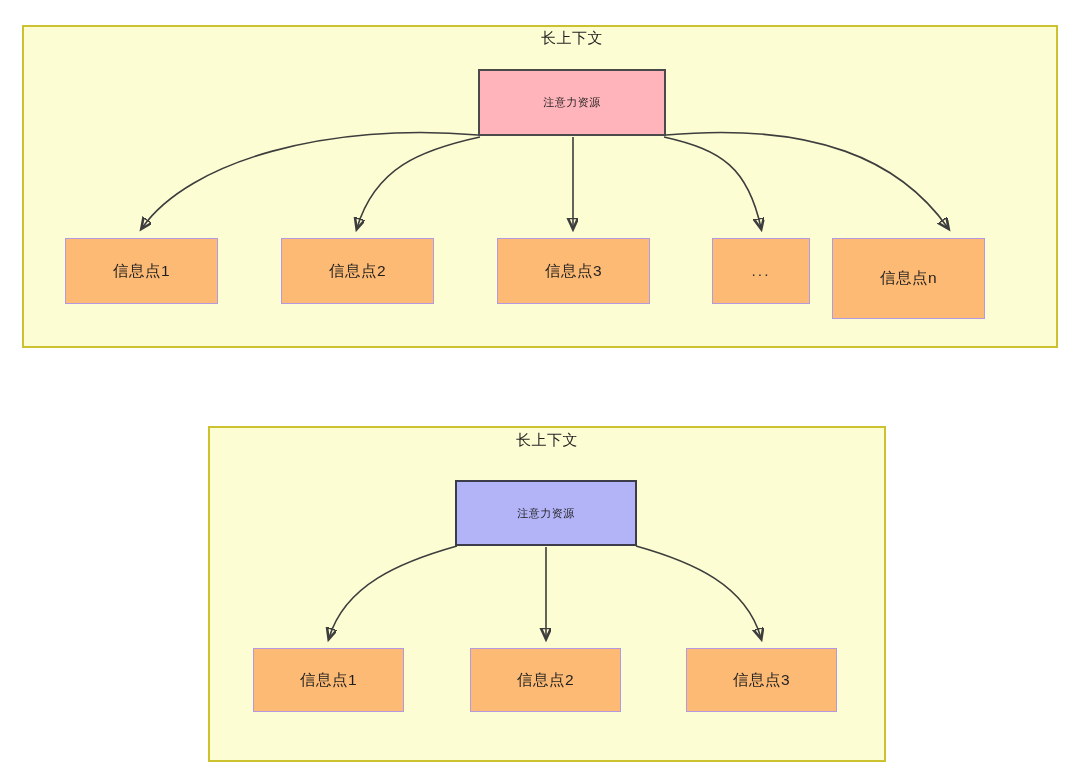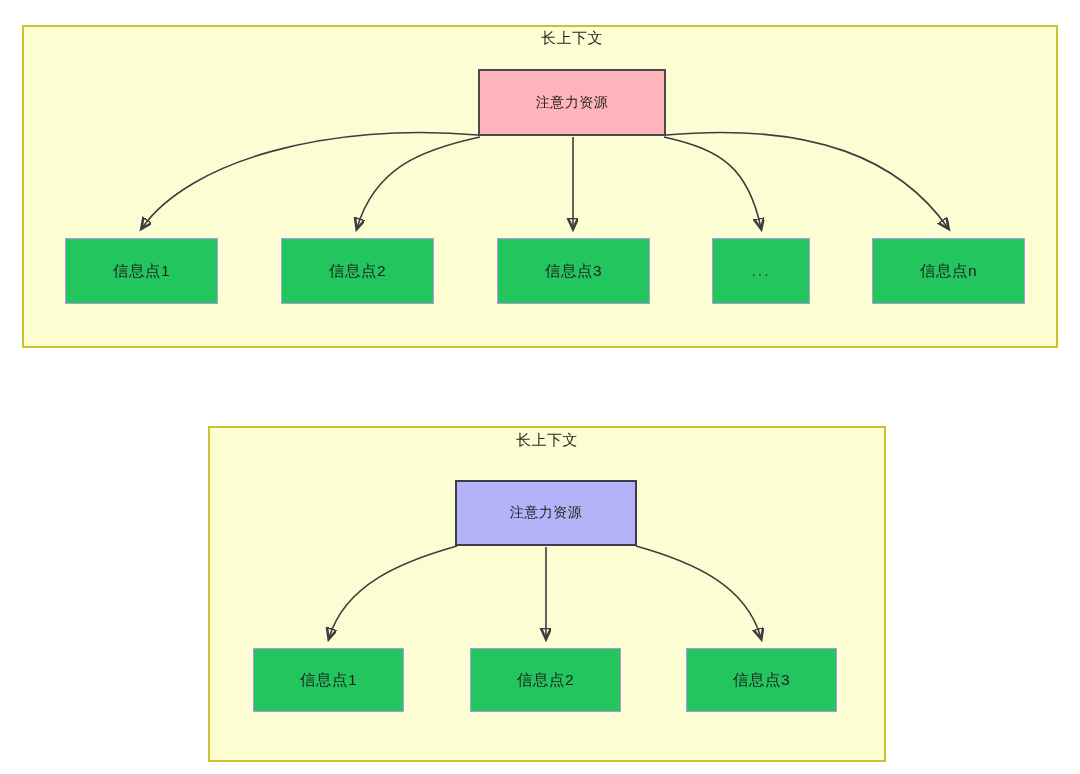--- a/index.html
+++ b/index.html
@@ -35,34 +35,34 @@
     line-height: 18px;
     white-space: nowrap;
     letter-spacing: 0.5px;
   }
   .node {
     position: absolute;
     box-sizing: border-box;
     display: flex;
     align-items: center;
     justify-content: center;
-    font-size: 14px;
+    font-size: 11px;
     color: #1f1f1f;
     letter-spacing: 0.5px;
   }
   .node-attention-long {
     background: #ffb3ba;
     border: 2px solid #4a4a4a;
   }
   .node-attention-short {
     background: #b3b3f7;
     border: 2px solid #3c3c4a;
   }
   .node-info {
-    background: #22c55e;
+    background: #fdba74;
     border: 1.6px solid #b39ae0;
     font-size: 15.5px;
   }
   .node-ellipsis {
     letter-spacing: 2px;
     color: #333;
   }
   svg.edges {
     position: absolute;
     left: 0;
@@ -90,21 +90,21 @@
   <div class="node node-attention-long" style="left:478px; top:69px; width:188px; height:67px;">注意力资源</div>
 
   <div class="node node-info" style="left:65px; top:238px; width:153px; height:66px;">信息点1</div>
 
   <div class="node node-info" style="left:281px; top:238px; width:153px; height:66px;">信息点2</div>
 
   <div class="node node-info" style="left:497px; top:238px; width:153px; height:66px;">信息点3</div>
 
   <div class="node node-info node-ellipsis" style="left:712px; top:238px; width:98px; height:66px;">...</div>
 
-  <div class="node node-info" style="left:872px; top:238px; width:153px; height:66px;">信息点n</div>
+  <div class="node node-info" style="left:832px; top:238px; width:153px; height:81px;">信息点n</div>
 
   <div class="ctx-panel" style="left:208px; top:426px; width:678px; height:336px;"></div>
 
   <div class="panel-title" style="left:457px; top:431px; width:180px;">长上下文</div>
 
   <div class="node node-attention-short" style="left:455px; top:480px; width:182px; height:66px;">注意力资源</div>
 
   <div class="node node-info" style="left:253px; top:648px; width:151px; height:64px;">信息点1</div>
 
   <div class="node node-info" style="left:470px; top:648px; width:151px; height:64px;">信息点2</div>

